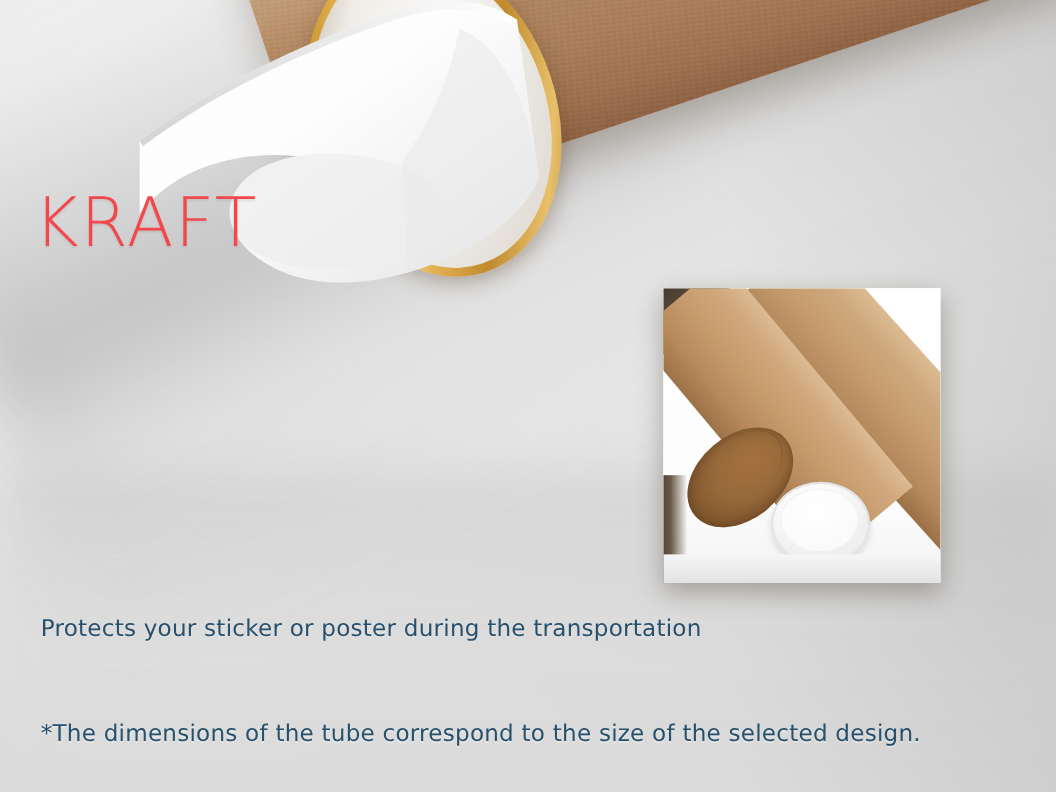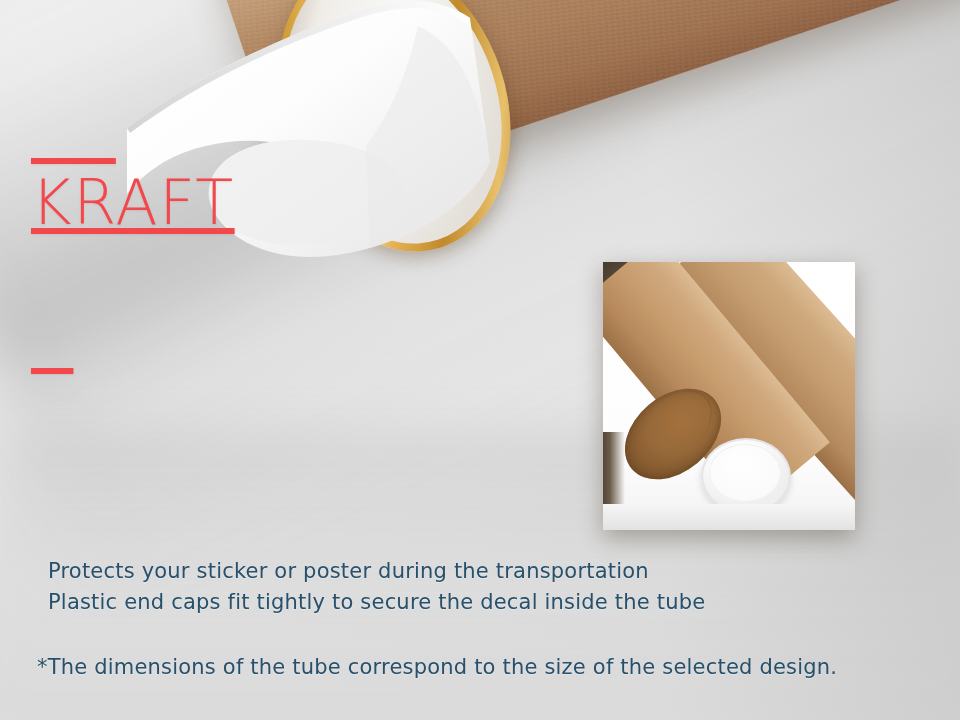--- a/index.html
+++ b/index.html
@@ -284,36 +284,34 @@
     left: 31px;
     top: 28px;
     color: #f2484c;
     font-family: "DejaVu Sans", "Liberation Sans", sans-serif;
     font-weight: 300;
     font-size: 62px;
     line-height: 70px;
     letter-spacing: 1.5px;
     white-space: pre;
     text-shadow: 0 1px 2px rgba(120,120,120,0.18);
-    text-decoration: underline;
   }
   .title .tline { display: block; }
 
   .body-block {
     position: absolute;
     left: 37px;
     top: 556px;
     color: #26506b;
     font-family: "DejaVu Sans", "Liberation Sans", sans-serif;
     font-size: 21px;
     line-height: 31px;
     letter-spacing: 0.2px;
     white-space: nowrap;
     text-shadow: 0 1px 1px rgba(255,255,255,0.35);
-    margin-left: 11px;
   }
   .body-block .bline { display: block; }
 
   .footnote {
     position: absolute;
     left: 37px;
     top: 655px;
     color: #26506b;
     font-family: "DejaVu Sans", "Liberation Sans", sans-serif;
     font-size: 21px;
@@ -405,18 +403,17 @@
       <div class="inset-floor"></div>
     </div>
   </div>
 
   <div class="title">
     <span class="tline">KRAFT</span>
   </div>
 
   <div class="body-block">
     <span class="bline">Protects your sticker or poster during the transportation</span>
-    <span class="bline">Plastic end caps fit tightly to secure the decal inside the tube</span>
   </div>
 
   <div class="footnote">*The dimensions of the tube correspond to the size of the selected design.</div>
 
 </div>
 
 </body></html>

